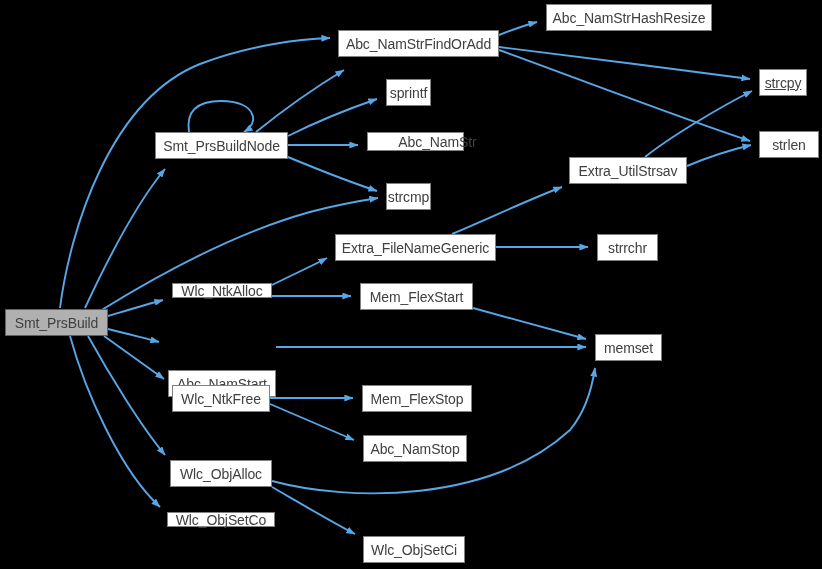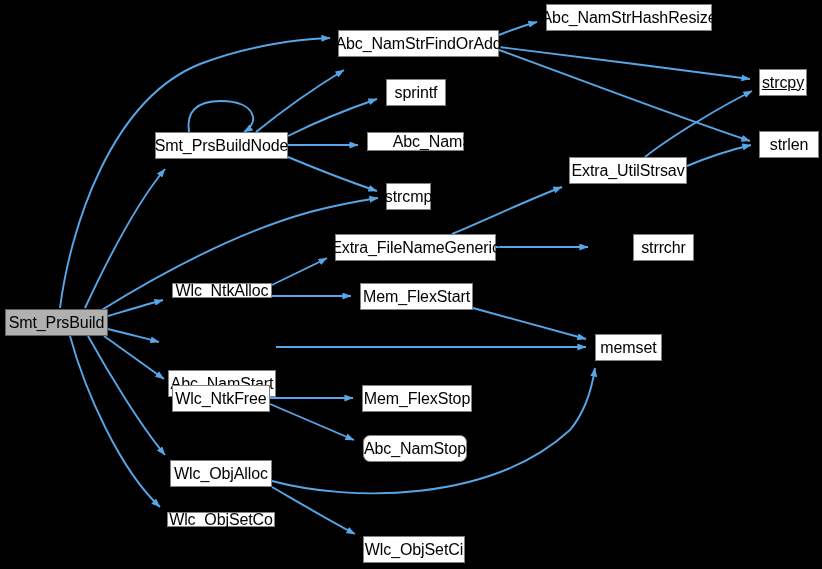--- a/index.html
+++ b/index.html
@@ -24,22 +24,22 @@
     height: 569px;
   }
   .node {
     position: absolute;
     box-sizing: border-box;
     background: #ffffff;
     border: 1px solid #808080;
     display: flex;
     align-items: center;
     justify-content: center;
-    color: #000000;
-    font-size: 16px;
+    color: #404040;
+    font-size: 14px;
     line-height: 1;
     white-space: nowrap;
     letter-spacing: -0.1px;
     z-index: 2;
   }
   .node.root {
     background: #b0b0b0;
     border: 1px solid #606060;
   }
   .node-label {
@@ -99,57 +99,57 @@
       </div>
       <div class="node" style="left: 546px; top: 4px; width: 166px; height: 27px;">
         <span class="node-label">Abc_NamStrHashResize</span>
       </div>
       <div class="node" style="left: 759px; top: 69px; width: 48px; height: 27px; text-decoration: underline;">
         <span class="node-label">strcpy</span>
       </div>
       <div class="node" style="left: 759px; top: 131px; width: 60px; height: 27px;">
         <span class="node-label">strlen</span>
       </div>
-      <div class="node" style="left: 386px; top: 79px; width: 60px; height: 27px;">
+      <div class="node" style="left: 386px; top: 79px; width: 45px; height: 27px;">
         <span class="node-label">sprintf</span>
       </div>
       <div class="node" style="left: 367px; top: 132px; width: 97px; height: 19px; padding-left: 44px;">
         <span class="node-label">Abc_NamStr</span>
       </div>
       <div class="node" style="left: 386px; top: 183px; width: 45px; height: 27px;">
         <span class="node-label">strcmp</span>
       </div>
       <div class="node" style="left: 569px; top: 157px; width: 118px; height: 27px;">
         <span class="node-label">Extra_UtilStrsav</span>
       </div>
       <div class="node" style="left: 335px; top: 234px; width: 161px; height: 27px;">
         <span class="node-label">Extra_FileNameGeneric</span>
       </div>
-      <div class="node" style="left: 597px; top: 234px; width: 61px; height: 27px; margin-left: 36px;">
+      <div class="node" style="left: 597px; top: 234px; width: 61px; height: 27px;">
         <span class="node-label">strrchr</span>
       </div>
       <div class="node" style="left: 172px; top: 283px; width: 100px; height: 15px;">
         <span class="node-label">Wlc_NtkAlloc</span>
       </div>
       <div class="node" style="left: 360px; top: 283px; width: 113px; height: 27px;">
         <span class="node-label">Mem_FlexStart</span>
       </div>
       <div class="node" style="left: 168px; top: 334px; width: 108px; height: 27px; margin-top: 36px;">
         <span class="node-label">Abc_NamStart</span>
       </div>
       <div class="node" style="left: 595px; top: 334px; width: 67px; height: 27px;">
         <span class="node-label">memset</span>
       </div>
       <div class="node" style="left: 172px; top: 385px; width: 98px; height: 27px;">
         <span class="node-label">Wlc_NtkFree</span>
       </div>
       <div class="node" style="left: 362px; top: 385px; width: 110px; height: 27px;">
         <span class="node-label">Mem_FlexStop</span>
       </div>
-      <div class="node" style="left: 363px; top: 435px; width: 104px; height: 27px; border-radius: 7px;">
+      <div class="node" style="left: 363px; top: 435px; width: 104px; height: 27px;">
         <span class="node-label">Abc_NamStop</span>
       </div>
       <div class="node" style="left: 170px; top: 460px; width: 102px; height: 27px;">
         <span class="node-label">Wlc_ObjAlloc</span>
       </div>
       <div class="node" style="left: 167px; top: 512px; width: 108px; height: 15px;">
         <span class="node-label">Wlc_ObjSetCo</span>
       </div>
       <div class="node" style="left: 363px; top: 536px; width: 102px; height: 27px;">
         <span class="node-label">Wlc_ObjSetCi</span>

